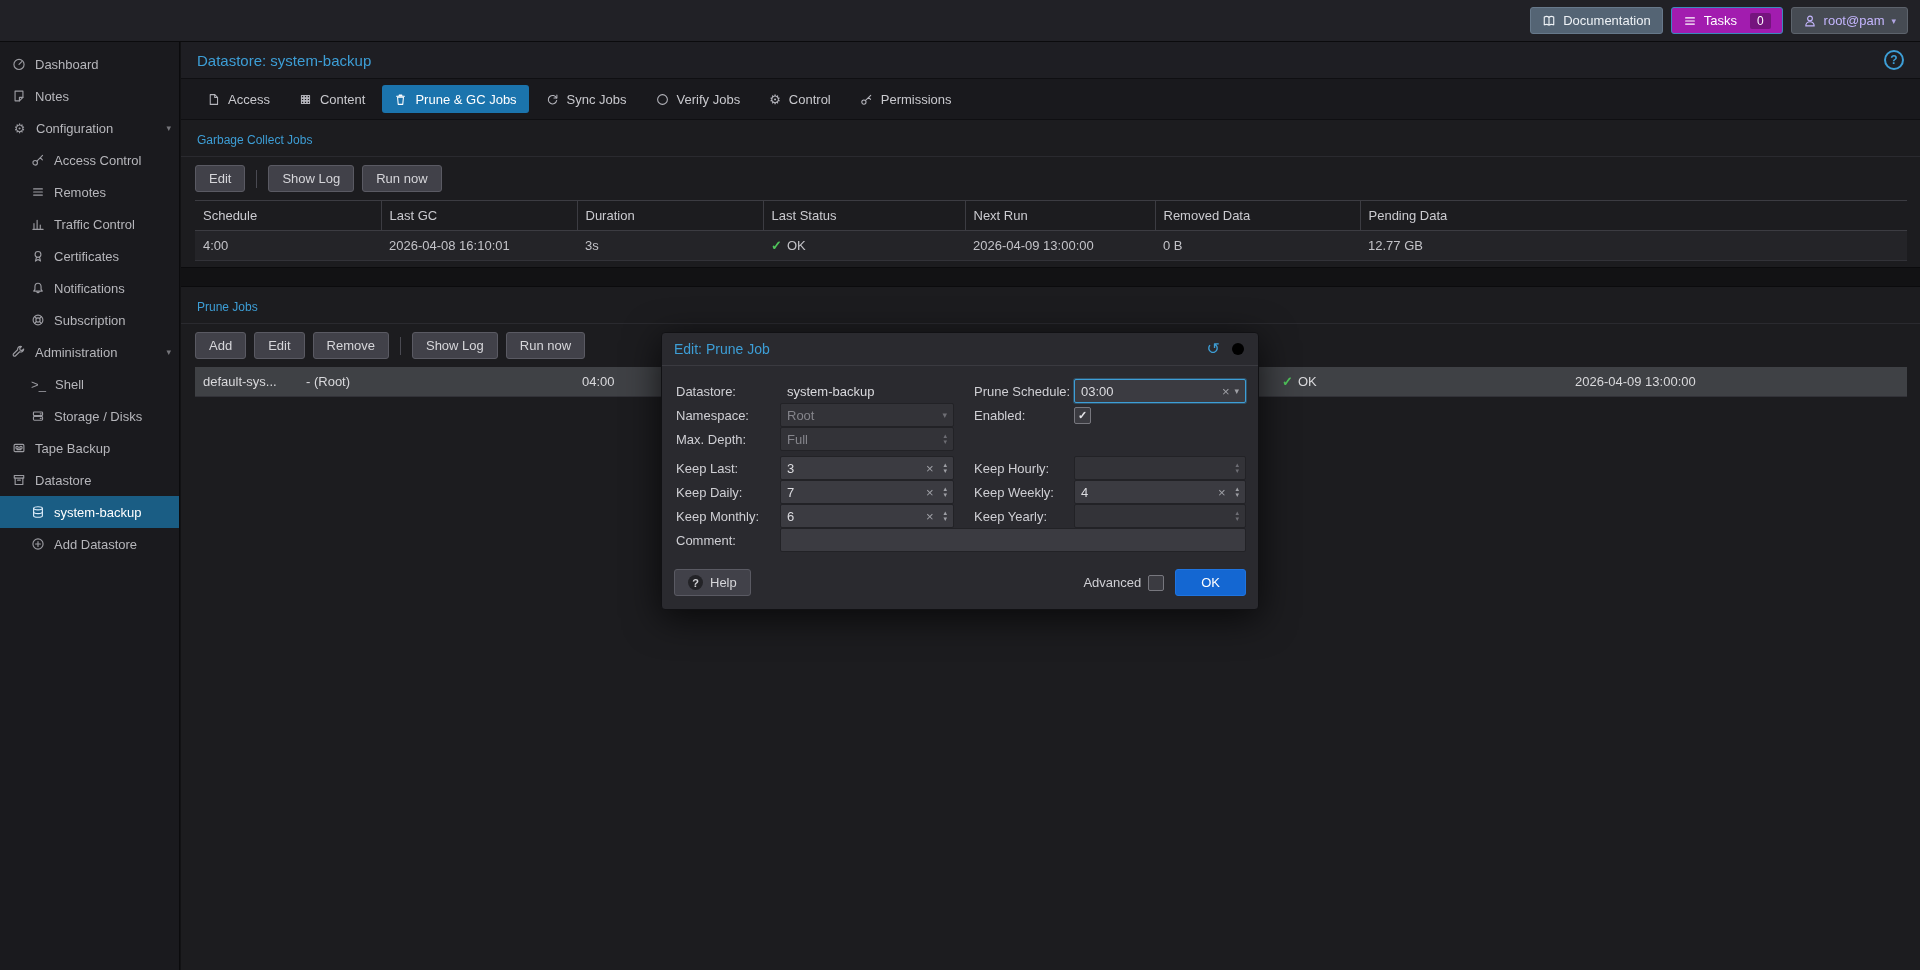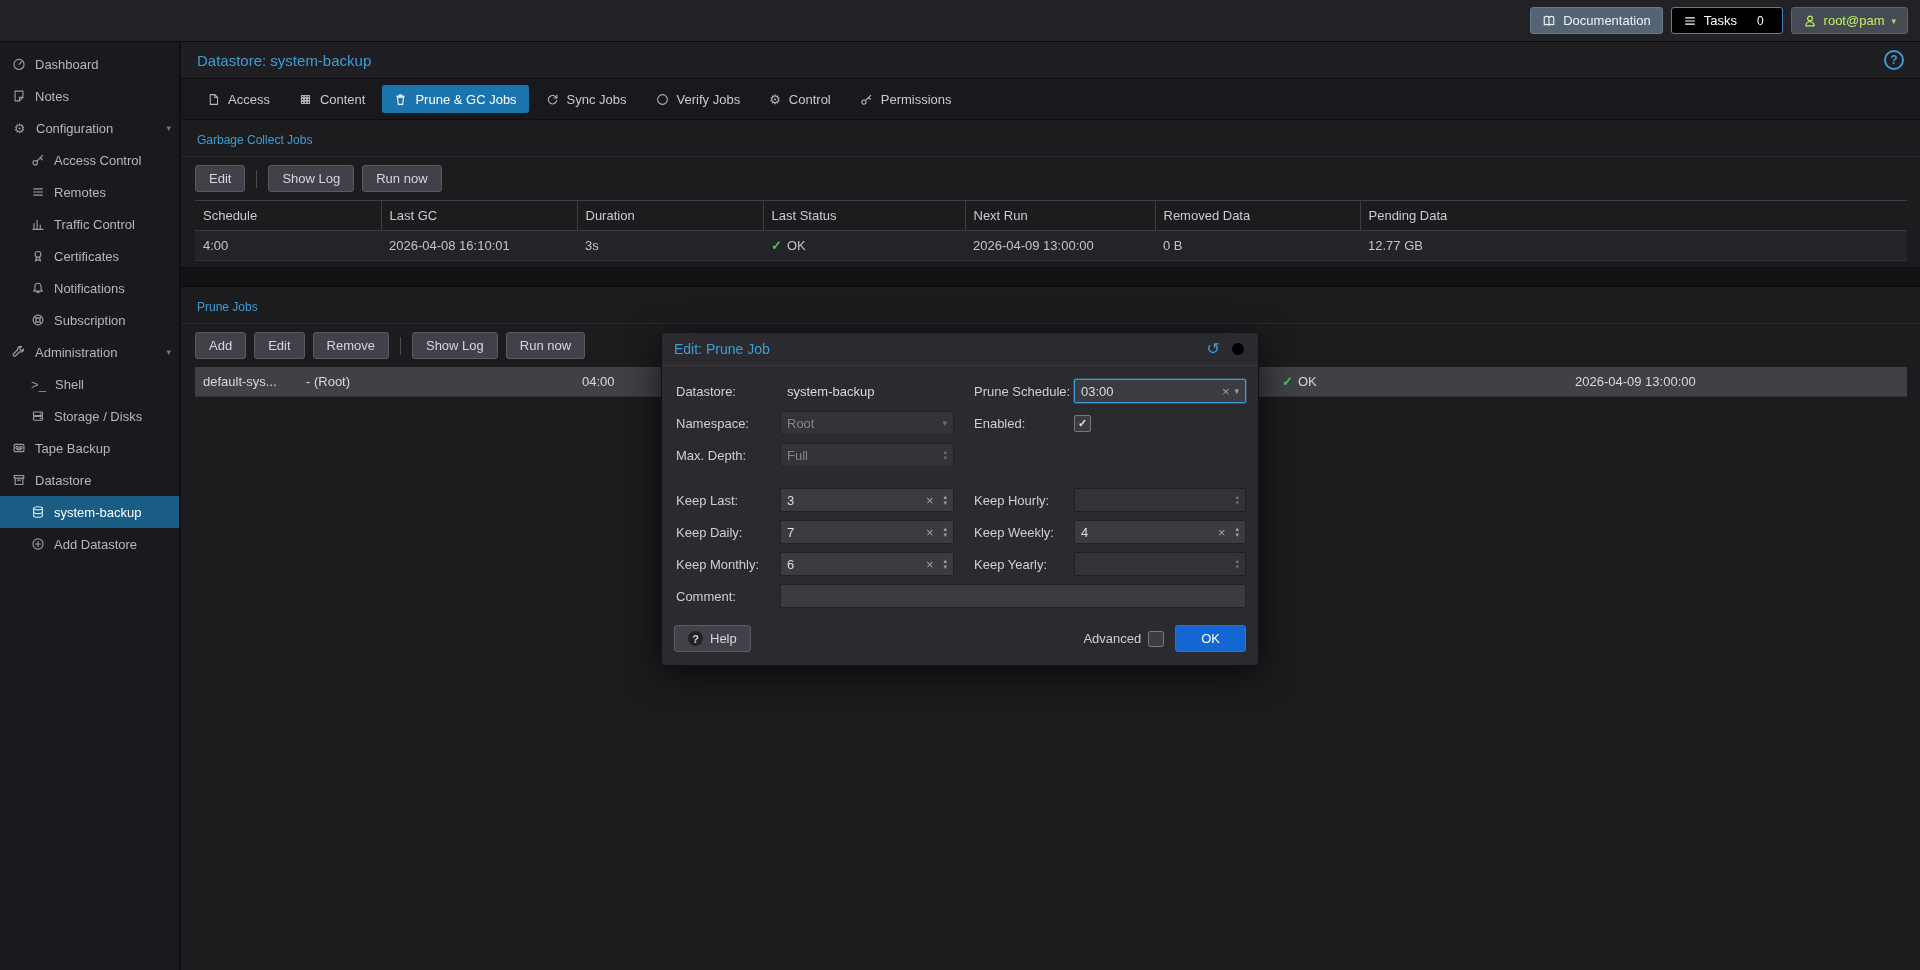--- a/index.html
+++ b/index.html
@@ -14,23 +14,23 @@
           border-bottom:1px solid #0b0b0d;display:flex;align-items:center;
           padding:0 12px;box-sizing:border-box;}
   .brand{display:flex;align-items:center;gap:9px;}
   .logo-x{width:26px;height:26px;}
   .brand-name{font-size:20px;font-weight:bold;color:#ededee;letter-spacing:1.5px;}
   .brand-sub{font-size:14px;color:#e2e2e5;margin-left:4px;}
   .topbar-right{margin-left:auto;display:flex;align-items:center;gap:8px;}
   .tb-btn{height:27px;border-radius:3px;display:inline-flex;align-items:center;gap:7px;
           padding:0 11px;font-size:13px;cursor:pointer;box-sizing:border-box;}
   .tb-docs{background:#546474;border:1px solid #67798b;color:#eef2f6;}
-  .tb-tasks{background:#000000;border:1px solid #3b8abc;color:#fff;}
+  .tb-tasks{background:#a21caf;border:1px solid #3b8abc;color:#fff;}
   .tb-count{background:rgba(0,0,0,.28);border-radius:2px;padding:1px 7px;font-size:12px;margin-left:6px;}
-  .tb-user{background:#464b53;border:1px solid #5d636c;color:#bef264;}
+  .tb-user{background:#464b53;border:1px solid #5d636c;color:#c4b5fd;}
   .chev{font-size:9px;color:inherit;opacity:.85;}
 
   
   .sidebar{position:absolute;left:0;top:42px;bottom:0;width:180px;background:#1a1a1e;
            border-right:1px solid #0b0b0d;padding-top:6px;box-sizing:border-box;}
   .sitem{height:32px;display:flex;align-items:center;gap:9px;padding:0 8px 0 12px;
          color:#b6b6bb;cursor:pointer;}
   .sitem .ic{color:#9b9ba1;}
   .sitem.child{padding-left:31px;}
   .sitem.selected{background:#1a5d84;color:#fff;}
@@ -82,21 +82,21 @@
   
   .dialog{position:absolute;left:661px;top:332px;width:598px;background:#2a2a2f;
           border:1px solid #111114;border-radius:4px;box-shadow:0 8px 36px rgba(0,0,0,.7);
           z-index:10;box-sizing:border-box;}
   .dlg-head{display:flex;align-items:center;padding:8px 12px;border-bottom:1px solid #3a3a40;}
   .dlg-title{color:#3d9ed6;font-size:14px;}
   .dlg-tools{margin-left:auto;display:flex;gap:10px;align-items:center;}
   .undo{color:#3d9ed6;font-size:16px;line-height:1;cursor:pointer;}
   .closec{width:16px;height:16px;color:#3d9ed6;cursor:pointer;}
   .dlg-body{padding:13px 14px 6px;display:grid;grid-template-columns:104px 174px 20px 100px 172px;
-            row-gap:8px;align-items:center;}
+            align-items:center;}
   .flabel{color:#cfcfd4;}
   .fplain{color:#d9d9dd;padding-left:7px;}
   .field{height:24px;background:#3b3b41;border:1px solid #222226;border-radius:2px;display:flex;
          align-items:center;padding:0 6px;color:#dcdce0;box-sizing:border-box;cursor:text;}
   .field.disabled{background:#333338;color:#85858b;cursor:default;}
   .field.focused{border-color:#3d9ed6;box-shadow:0 0 0 1px rgba(61,158,214,.35);}
   .fval{flex:1;overflow:hidden;white-space:nowrap;}
   .clear{color:#9fa0a6;font-size:13px;margin:0 5px;cursor:pointer;line-height:1;}
   .combochev{color:#9fa0a6;font-size:9px;cursor:pointer;line-height:1;}
   .spin{display:flex;flex-direction:column;align-items:center;margin-left:5px;color:#9fa0a6;cursor:pointer;}

